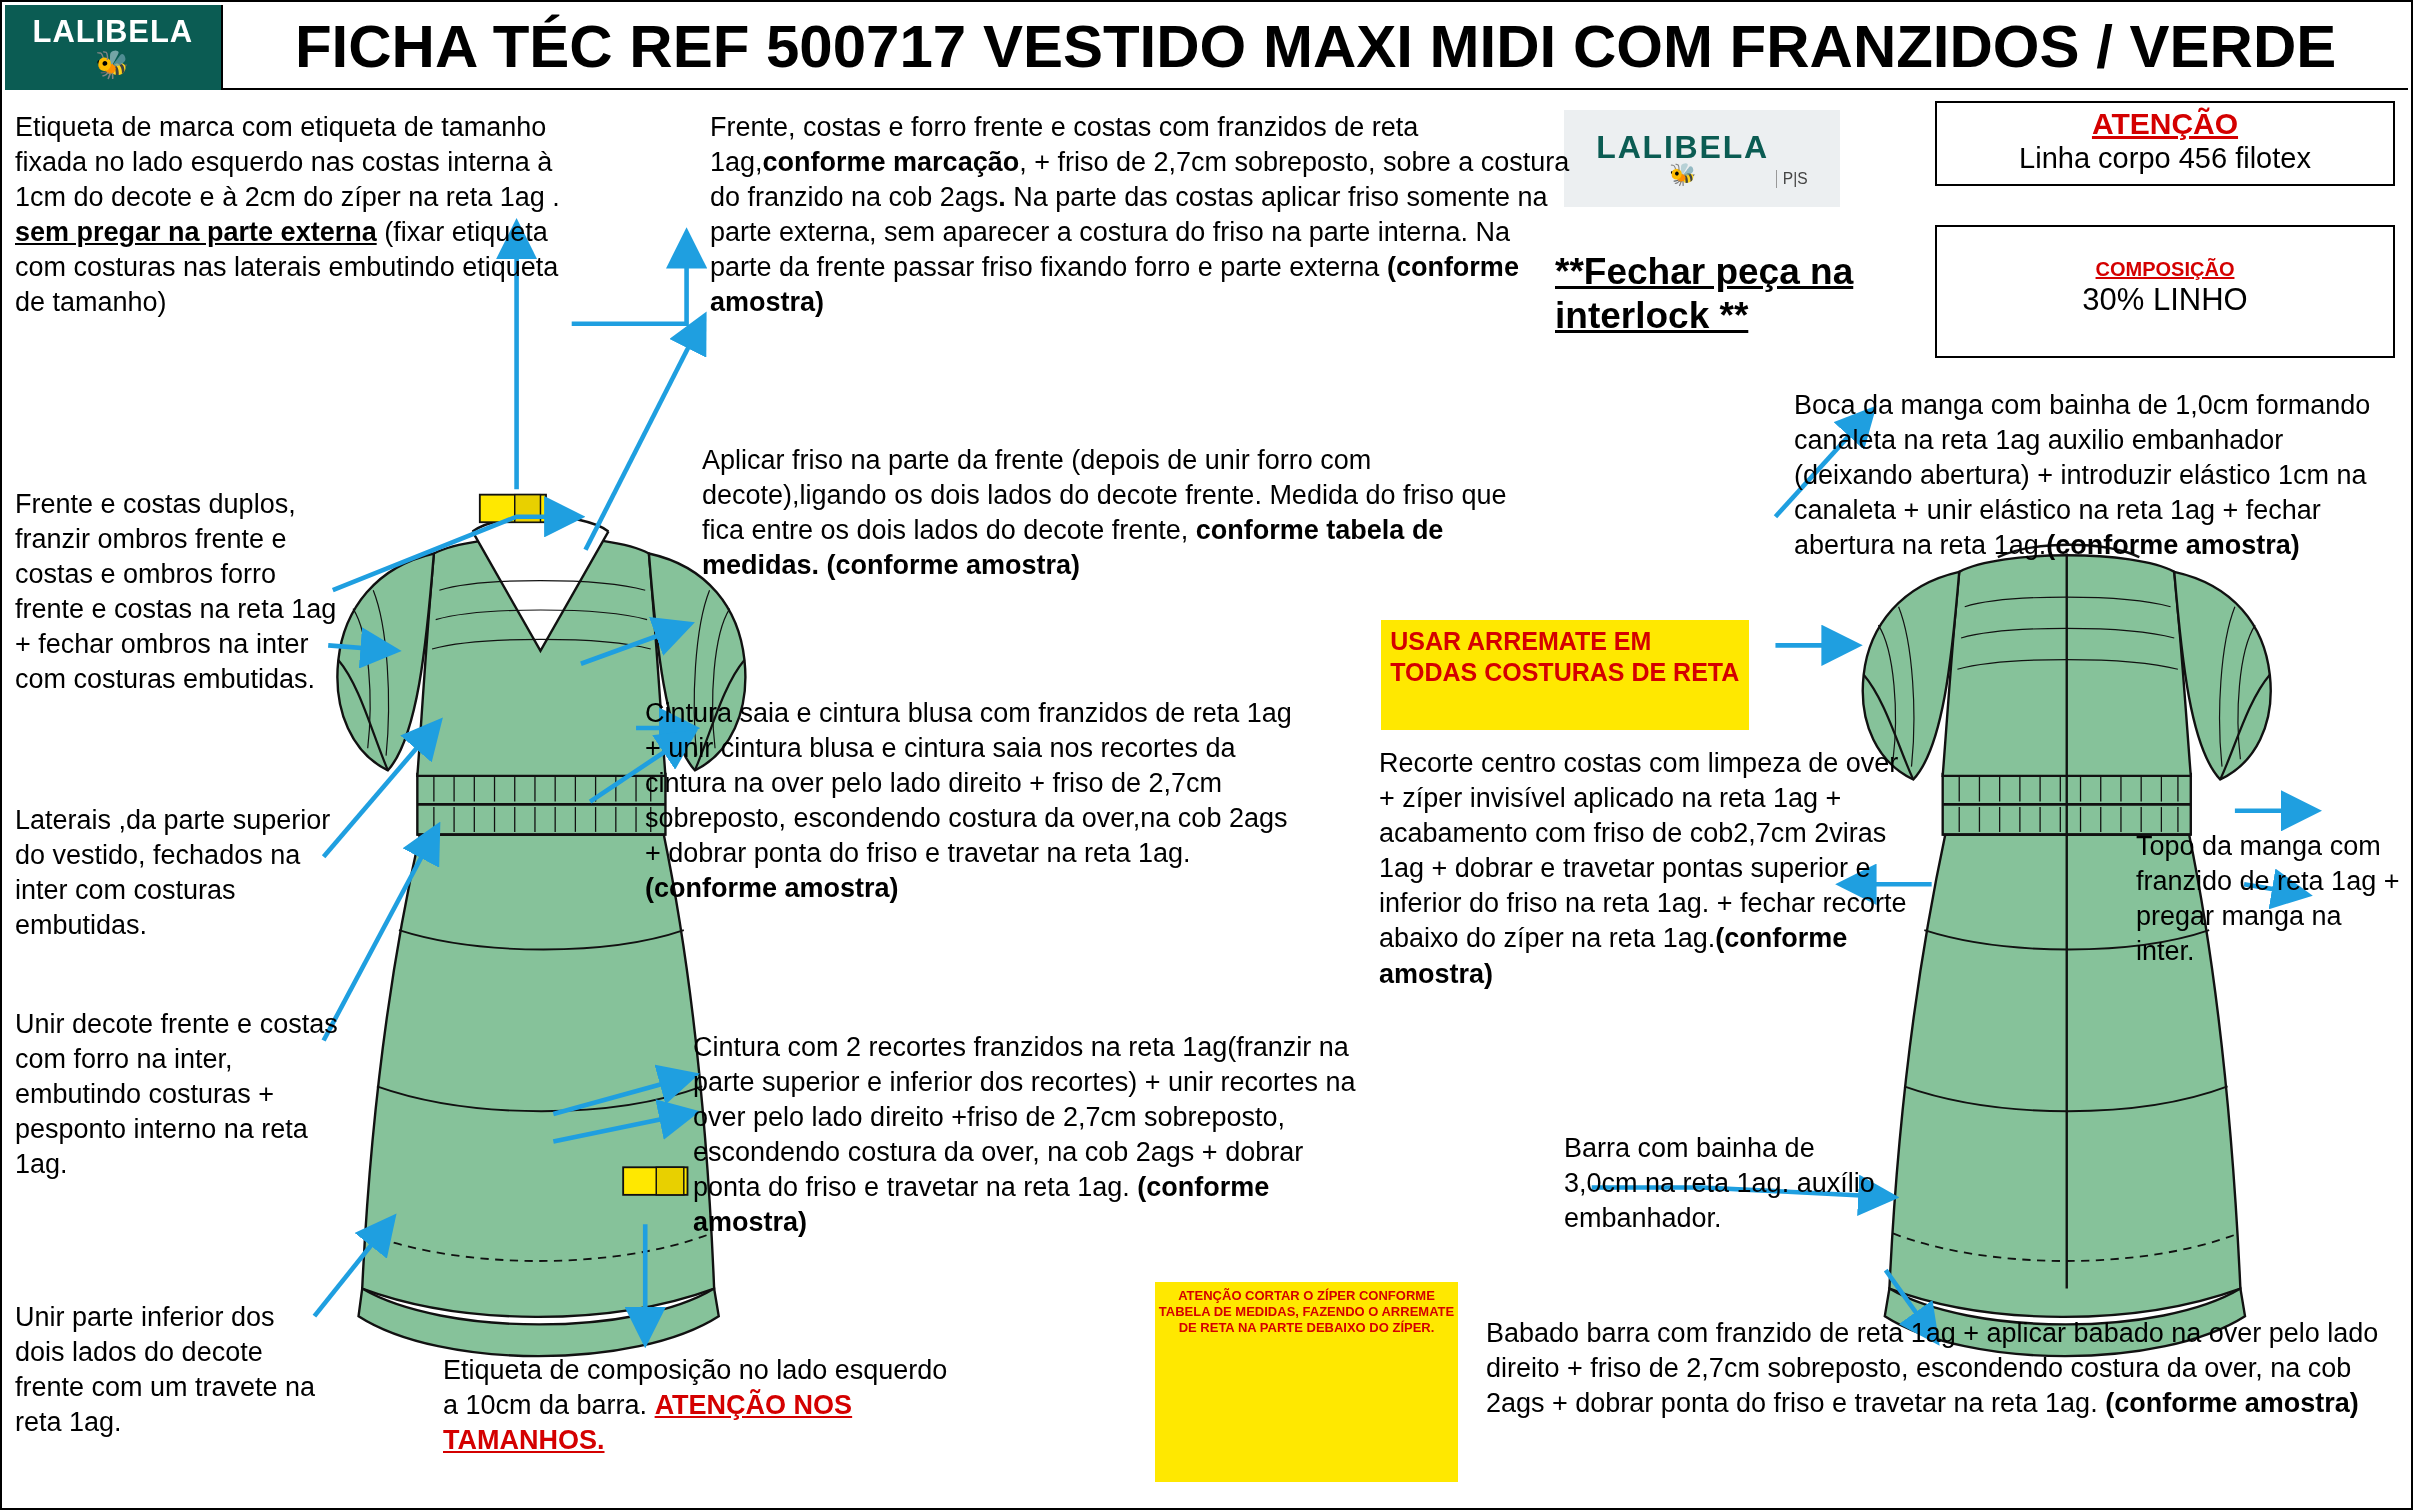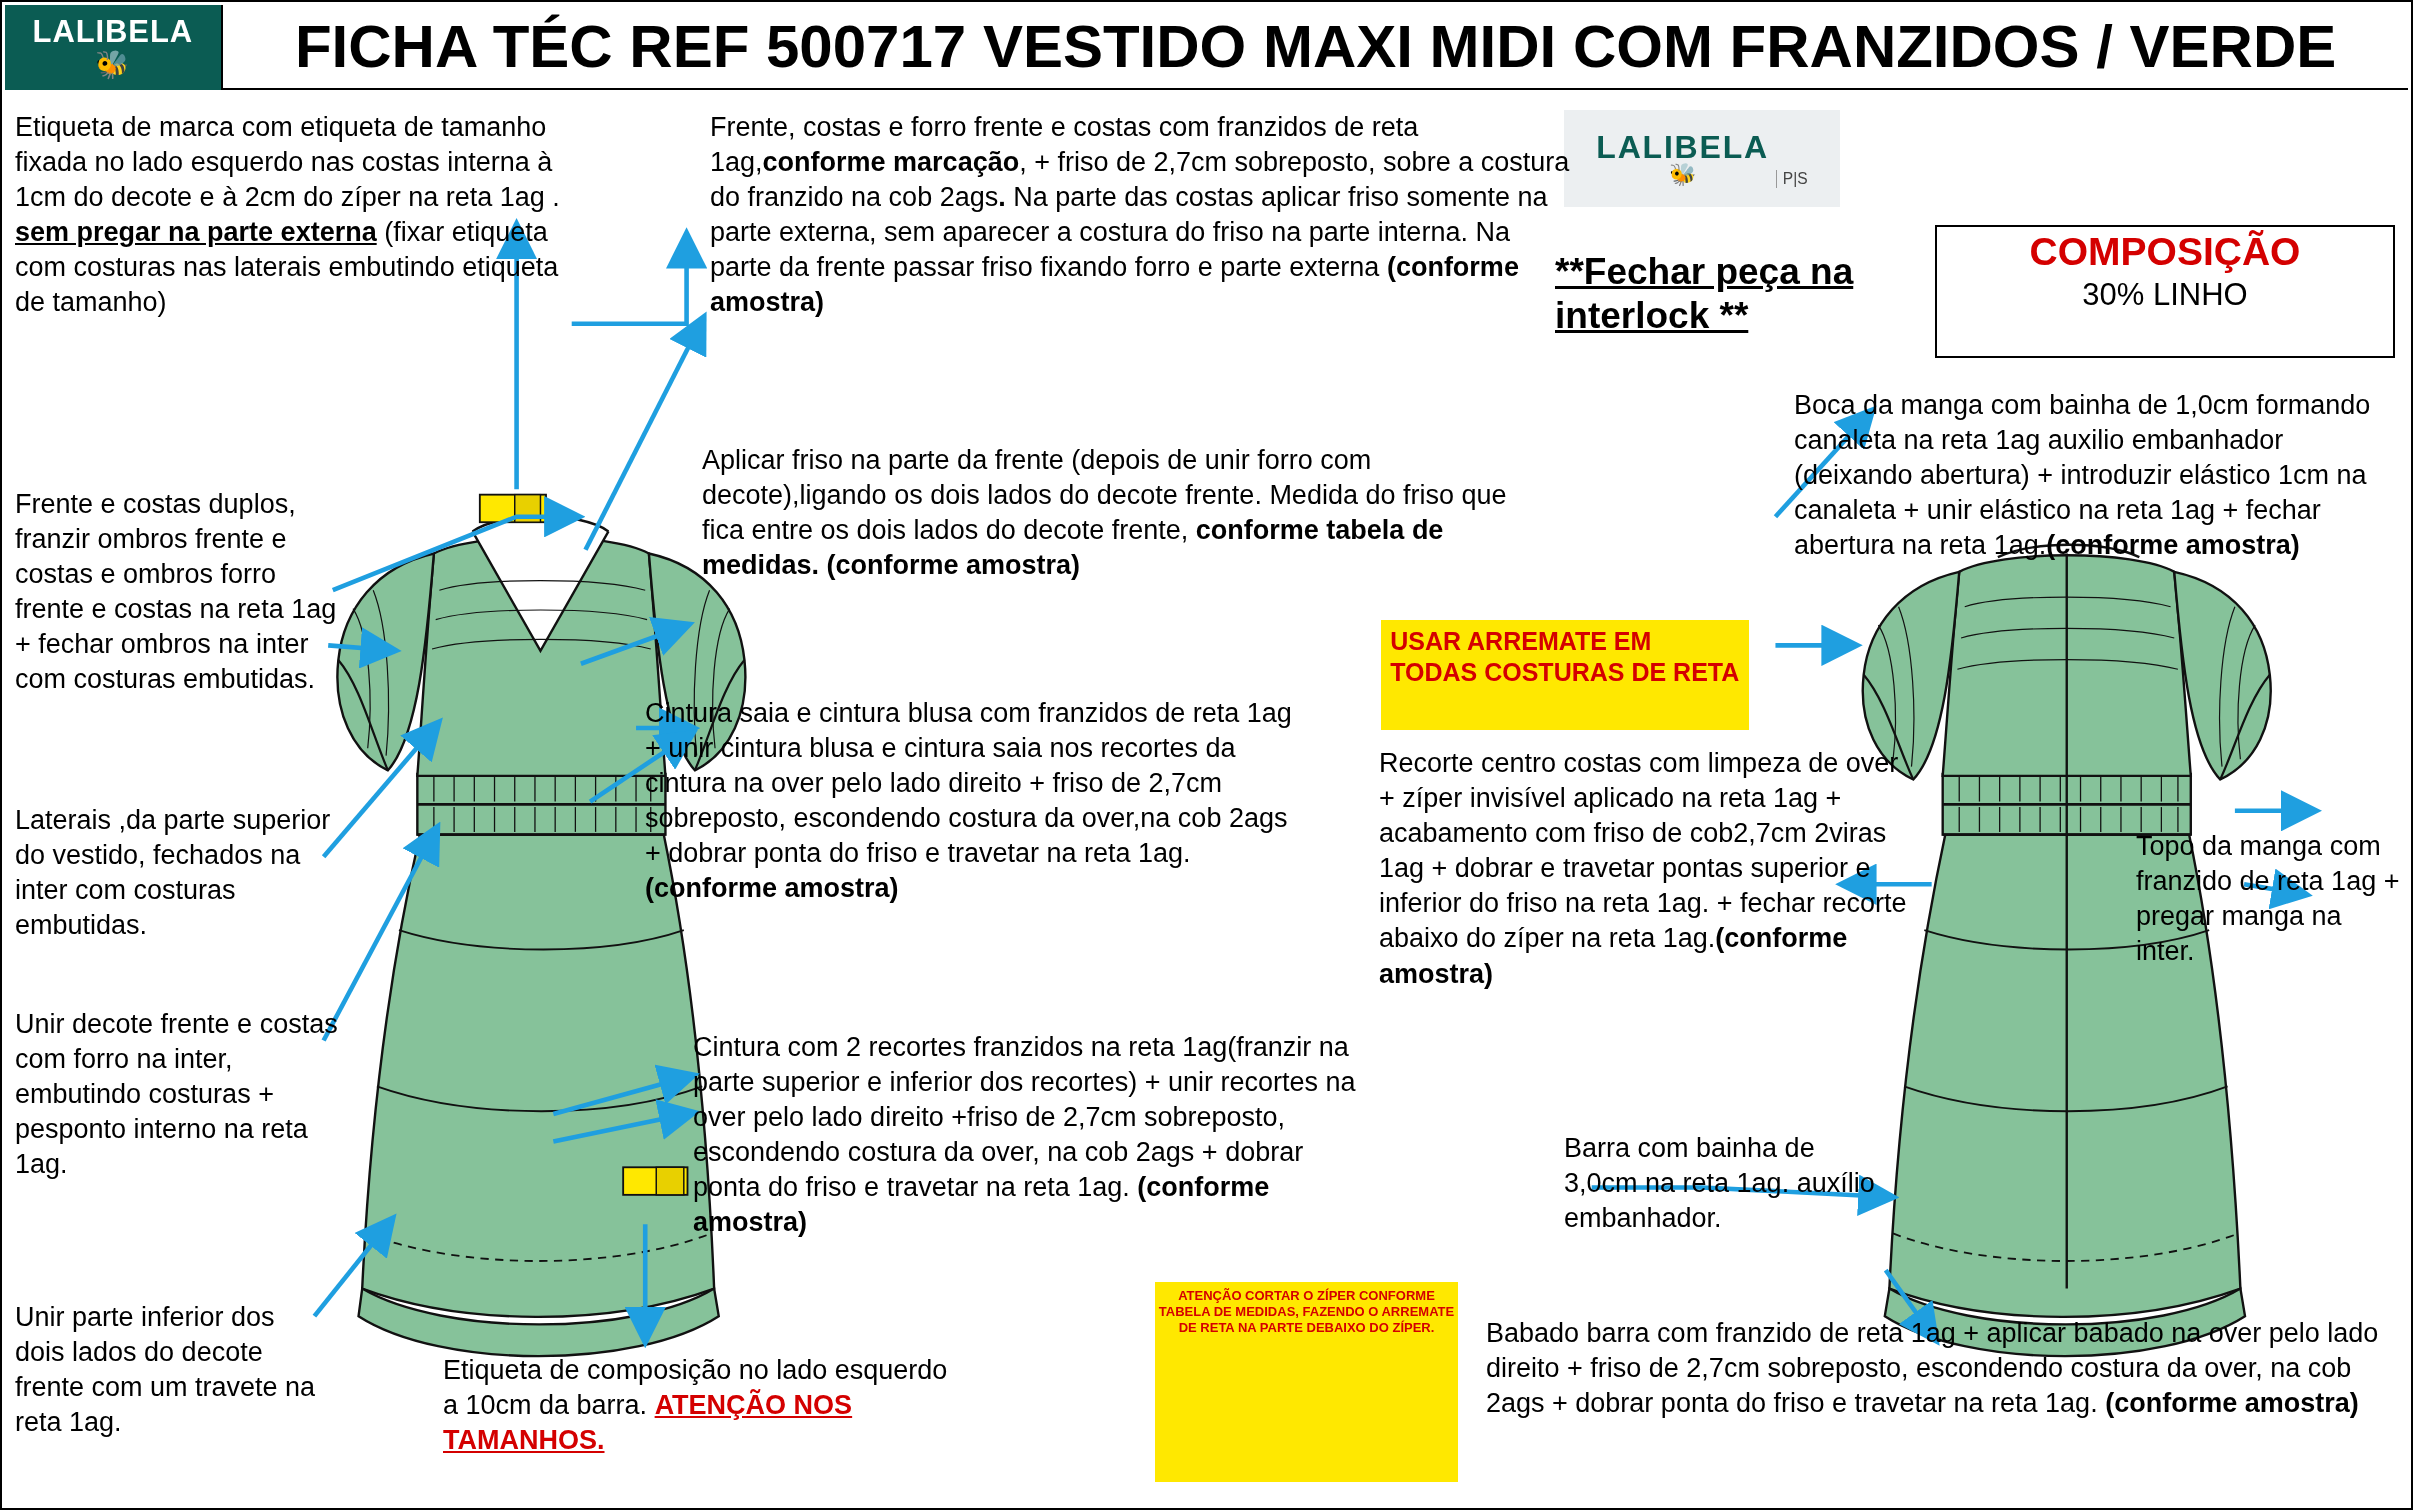--- a/index.html
+++ b/index.html
@@ -46,21 +46,21 @@
     position:absolute;left:1933px;top:99px;width:460px;height:85px;
     border:2.8px solid #000;box-sizing:border-box;text-align:center;padding-top:3.7px;
   }
   .attn-box .hl{color:#d40000;font-weight:bold;font-size:30px;text-decoration:underline;line-height:1.15;}
   .attn-box .sub{font-size:29px;line-height:1.2;}
 
   .comp-box{
     position:absolute;left:1933px;top:223px;width:460px;height:133px;
     border:2.8px solid #000;box-sizing:border-box;text-align:center;padding-top:1.8px;
   }
-  .comp-box .hl{color:#d40000;font-weight:bold;font-size:39px;line-height:1.2;}
+  .comp-box .hl{color:#d40000;font-weight:bold;font-size:20px;text-decoration:underline;line-height:1.2;margin-top:28px;}
   .comp-box .sub{font-size:31px;line-height:1.25;}
 
   .interlock{
     position:absolute;left:1553px;top:248px;width:386px;font-size:37px;font-weight:bold;
     line-height:1.2;text-decoration:underline;
   }
 
   
   .yellow{position:absolute;background:#ffe800;box-sizing:border-box;}
   .yellow-arremate{
@@ -89,20 +89,24 @@
   </div>
 
   <div class="brand-small">
     <div>
       <div class="bs-name">LALIBELA</div>
       <div class="bs-bee">🐝</div>
     </div>
     <div class="bs-ps">P|S</div>
   </div>
 
+  <div class="attn-box">
+    <div class="hl">ATENÇÃO</div>
+    <div class="sub">Linha corpo 456 filotex</div>
+  </div>
 
   <div class="comp-box">
     <div class="hl">COMPOSIÇÃO</div>
     <div class="sub">30% LINHO</div>
   </div>
 
   <div class="interlock">**Fechar peça na interlock **</div>
 
   <div class="yellow yellow-arremate">USAR ARREMATE EM TODAS COSTURAS DE RETA</div>
   <div class="yellow yellow-zipper">ATENÇÃO CORTAR O ZÍPER CONFORME TABELA DE MEDIDAS, FAZENDO O ARREMATE DE RETA NA PARTE DEBAIXO DO ZÍPER.</div>

